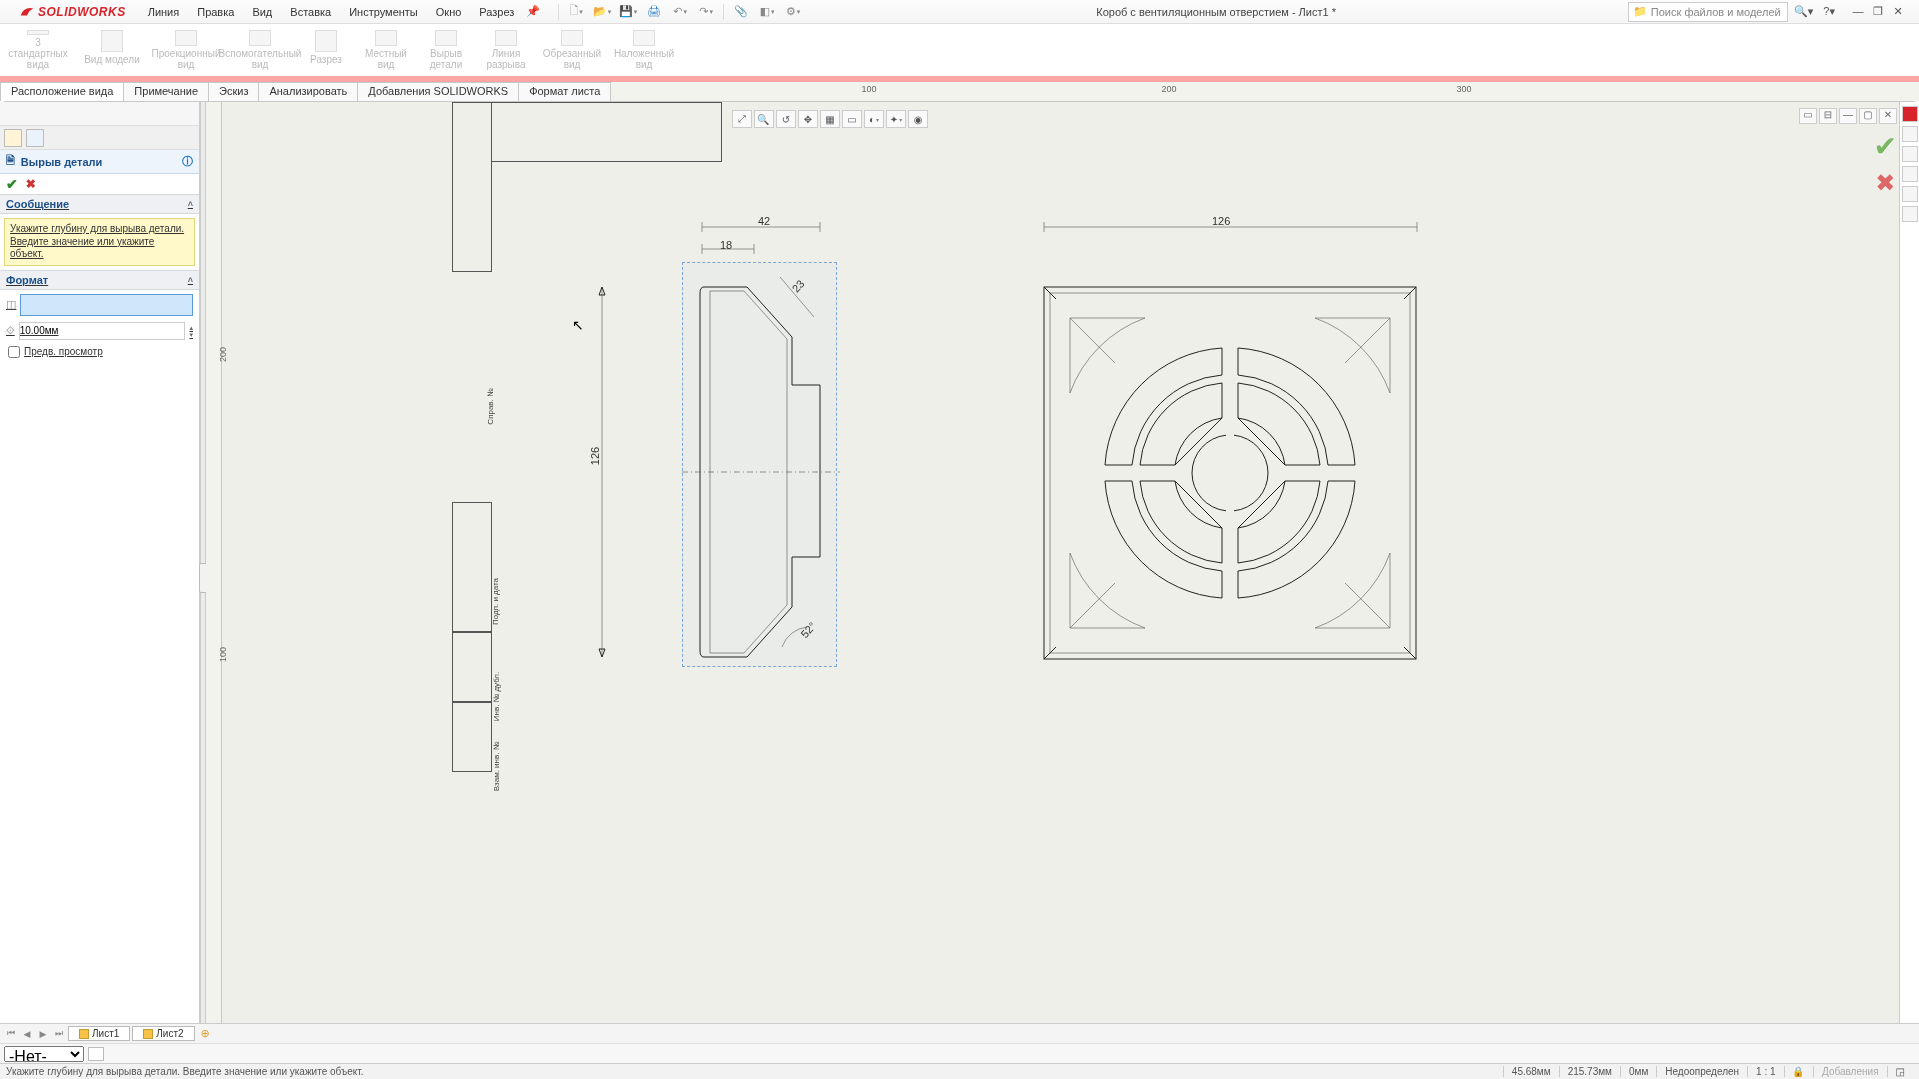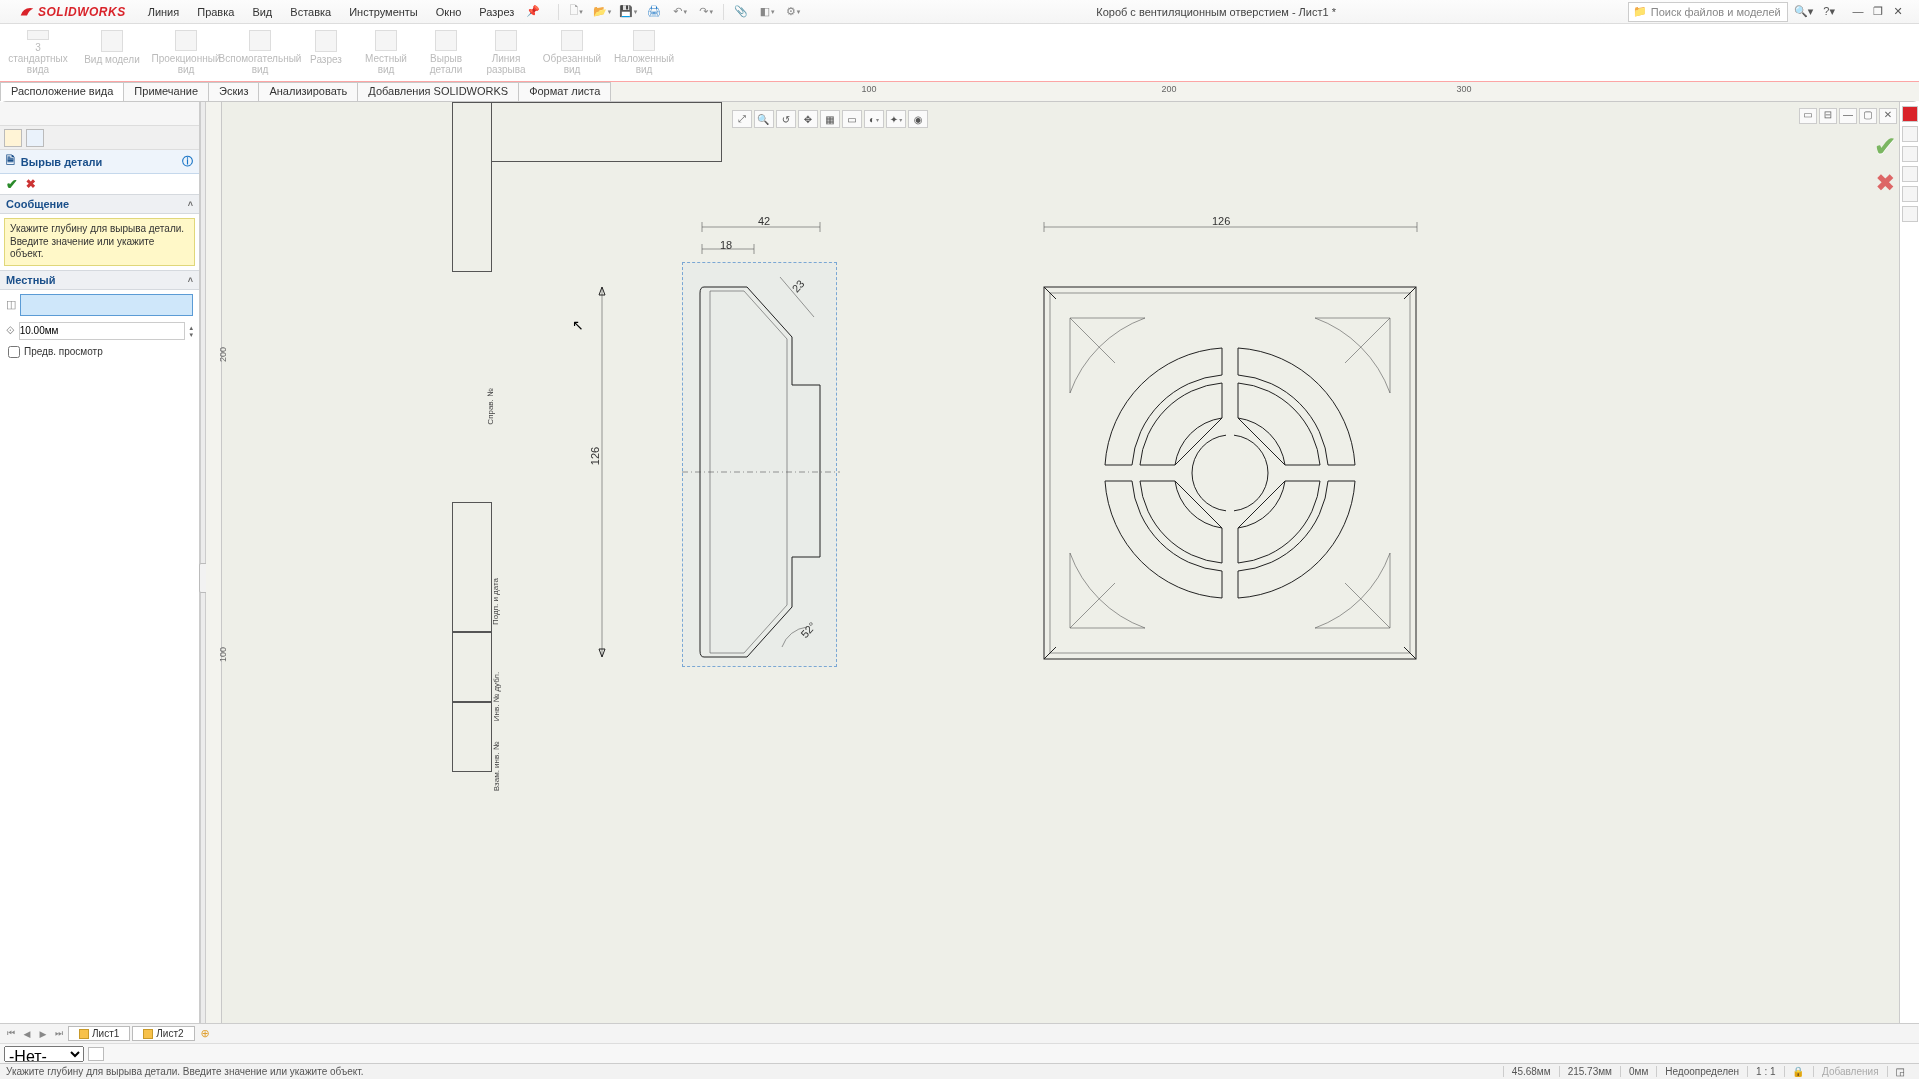--- a/index.html
+++ b/index.html
@@ -17,42 +17,42 @@
 .qat .btn { width:22px; height:20px; display:flex; align-items:center; justify-content:center; color:#888; }
 .qat .sep { width:1px; height:16px; background:#ddd; margin:0 2px;}
 .qat .dd::after { content:"▾"; font-size:7px; color:#888; margin-left:1px; }
 .doctitle { flex:1; text-align:center; font-size:11px; color:#444; }
 .search-wrap { display:flex; align-items:center; gap:2px; margin-right:4px; }
 .search-box { width:160px; height:20px; border:1px solid #ccc; background:#fff; display:flex; align-items:center; padding:0 4px; color:#888; gap:4px;}
 .winctrl { display:flex; gap:2px; margin-left:6px; }
 .winctrl span { width:18px; text-align:center; color:#555; }
 
 
-.ribbon { height:58px; background:#fff; border-bottom:1px solid #fca5a5; display:flex; padding:4px 6px; gap:10px; }
+.ribbon { height:58px; background:#fff; border-bottom:6px solid #fca5a5; display:flex; padding:4px 6px; gap:10px; }
 .ribbon-btn { display:flex; flex-direction:column; align-items:center; justify-content:flex-start; width:64px; color:#bbb; font-size:10px; text-align:center; padding:2px; line-height:1.1; }
 .ribbon-btn .icn { width:22px; height:22px; margin-bottom:2px; border:1px solid #ddd; background:#f5f5f5; }
 
 
 .tabstrip { height:20px; background:linear-gradient(#f2f2f2,#e9e9e9); border-bottom:1px solid #c8c8c8; display:flex;border-radius:6px; }
 .tab { padding:2px 10px; border:1px solid #c8c8c8; border-bottom:none; background:#f9f9f9; margin-right:-1px; font-size:11px; color:#333; cursor:pointer; }
 .tab.active { background:#fff; }
 .ruler-top { flex:1; background:#f3f3ee; position:relative; font-size:9px; color:#666; border-left:1px solid #c8c8c8;}
 .ruler-mark { position:absolute; top:2px; }
 
 
 .main { display:flex; height:calc(1079px - 24px - 58px - 20px - 20px - 20px - 16px); }
 .panel { width:200px; background:#fff; border-right:1px solid #ccc; display:flex; flex-direction:column; }
 .panel-tabs { height:24px; background:#f6f6f6; border-bottom:1px solid #ddd; }
 .panel-iconrow { height:24px; background:#f0f0f0; border-bottom:1px solid #ddd; display:flex; align-items:center; padding:0 4px; gap:4px;}
 .panel-iconrow .sq { width:18px; height:18px; border:1px solid #bbb; background:#fff4d6; }
 .panel-head { height:24px; background:#eef4fb; border-bottom:1px solid #c5d8ec; display:flex; align-items:center; padding:0 6px; gap:6px; font-weight:bold; color:#1a4f8a;}
 .panel-okx { height:20px; display:flex; align-items:center; gap:8px; padding:0 6px; }
 .panel-okx .ok { color:#2a8a2a; font-weight:bold; font-size:14px;}
 .panel-okx .no { color:#c33; font-weight:bold; font-size:12px;}
-.panel-section { padding:0; }
+.panel-section { padding:0;text-decoration:underline; }
 .panel-sec-head { background:#eef0f3; border-top:1px solid #d5d9de; border-bottom:1px solid #d5d9de; padding:3px 6px; display:flex; justify-content:space-between; align-items:center; color:#1a4f8a; font-weight:600; font-size:11px;}
 .panel-sec-head .chev { color:#666; font-size:9px;}
 .msgbox { margin:4px; padding:4px 5px; background:#fff8c8; border:1px solid #e0d77a; font-size:10px; line-height:1.25; color:#333;}
 .depth-row { display:flex; align-items:center; gap:4px; padding:4px 6px; }
 .depth-input { flex:1; height:22px; border:1px solid #5b9bd5; background:#cfe7fa; }
 .depth-spin { display:flex; align-items:center; gap:4px; padding:2px 6px;}
 .depth-spin input { flex:1; height:18px; border:1px solid #ccc; padding:0 0; font-size:10px;}
 .spin-arrows { display:flex; flex-direction:column; font-size:7px; line-height:7px; color:#666;}
 .chk-row { display:flex; align-items:center; gap:4px; padding:4px 8px; font-size:10px; color:#333;}
 .chk-row input { width:12px; height:12px;}
@@ -237,21 +237,21 @@
     </div>
     <div class="panel-section">
       <div class="panel-sec-head">
           <span>Сообщение</span>
           <span class="chev">˄</span>
         </div>
       <div class="msgbox">Укажите глубину для вырыва детали. Введите значение или укажите объект.</div>
     </div>
     <div class="panel-section">
       <div class="panel-sec-head">
-          <span>Местный</span>
+          <span>Формат</span>
           <span class="chev">˄</span>
         </div>
       <div class="depth-row">
         <span style="color:#888">◫</span>
         <div class="depth-input"></div>
       </div>
       <div class="depth-spin">
         <span style="color:#888">⟐</span>
         <input type="text" value="10.00мм" style="">
         <div class="spin-arrows">

